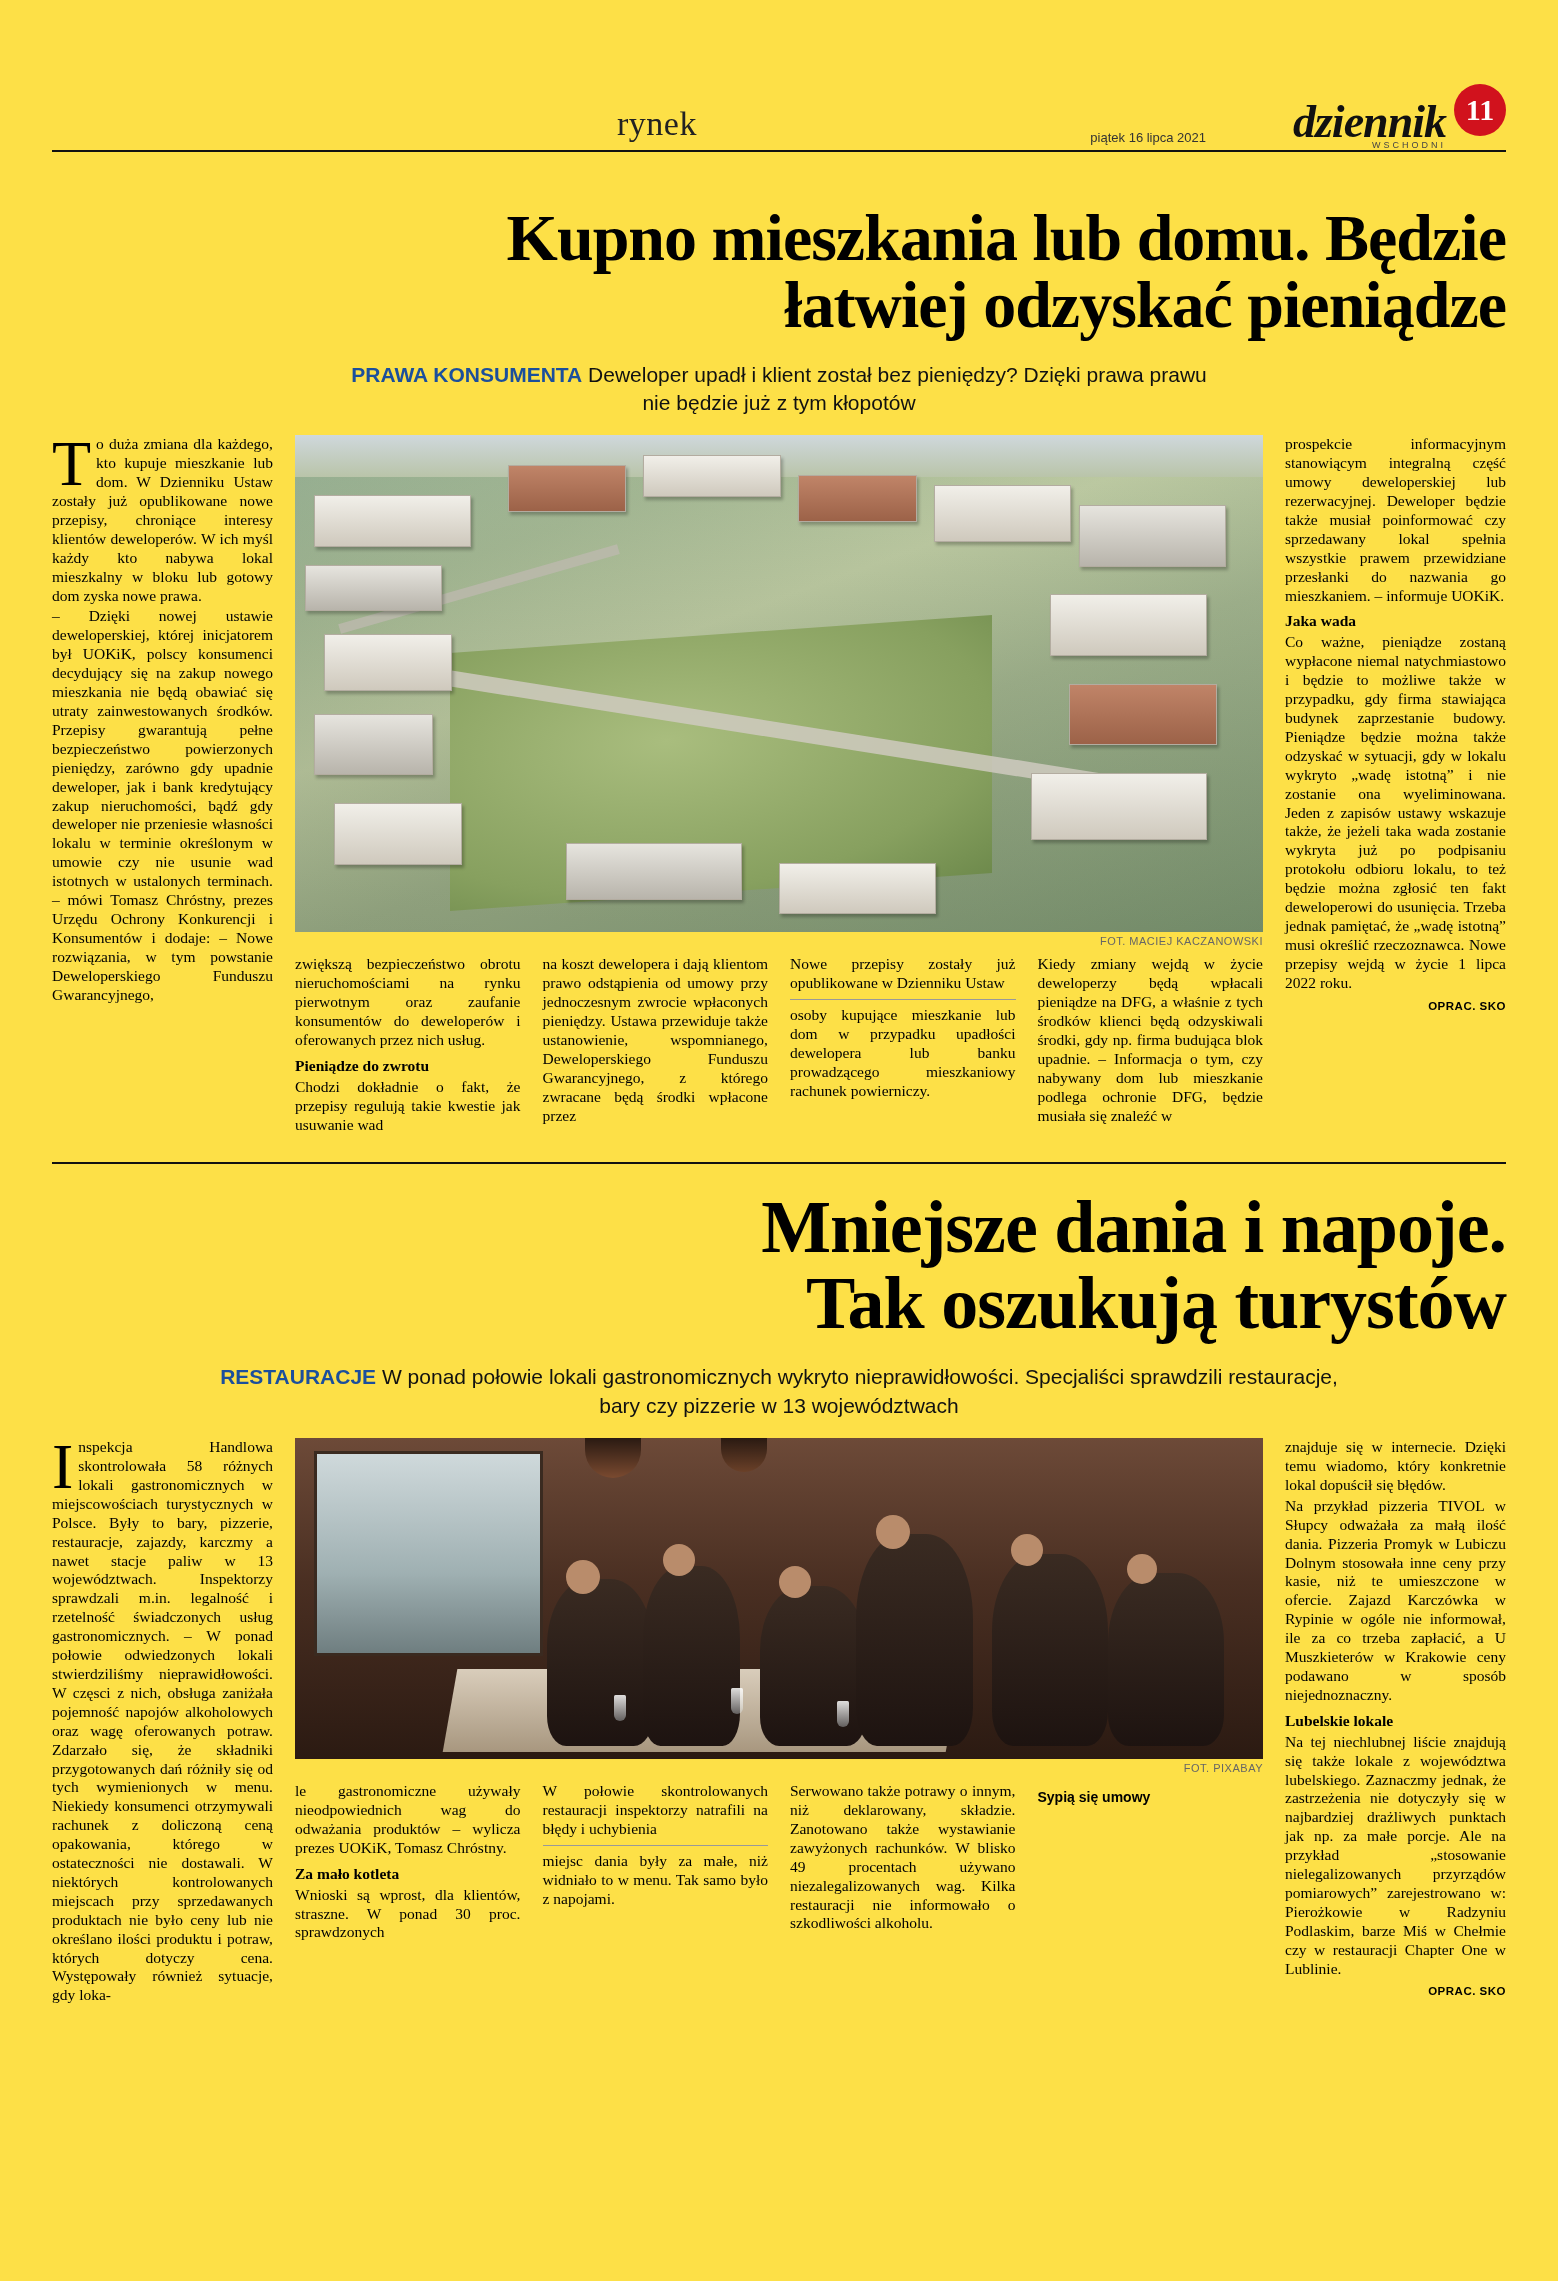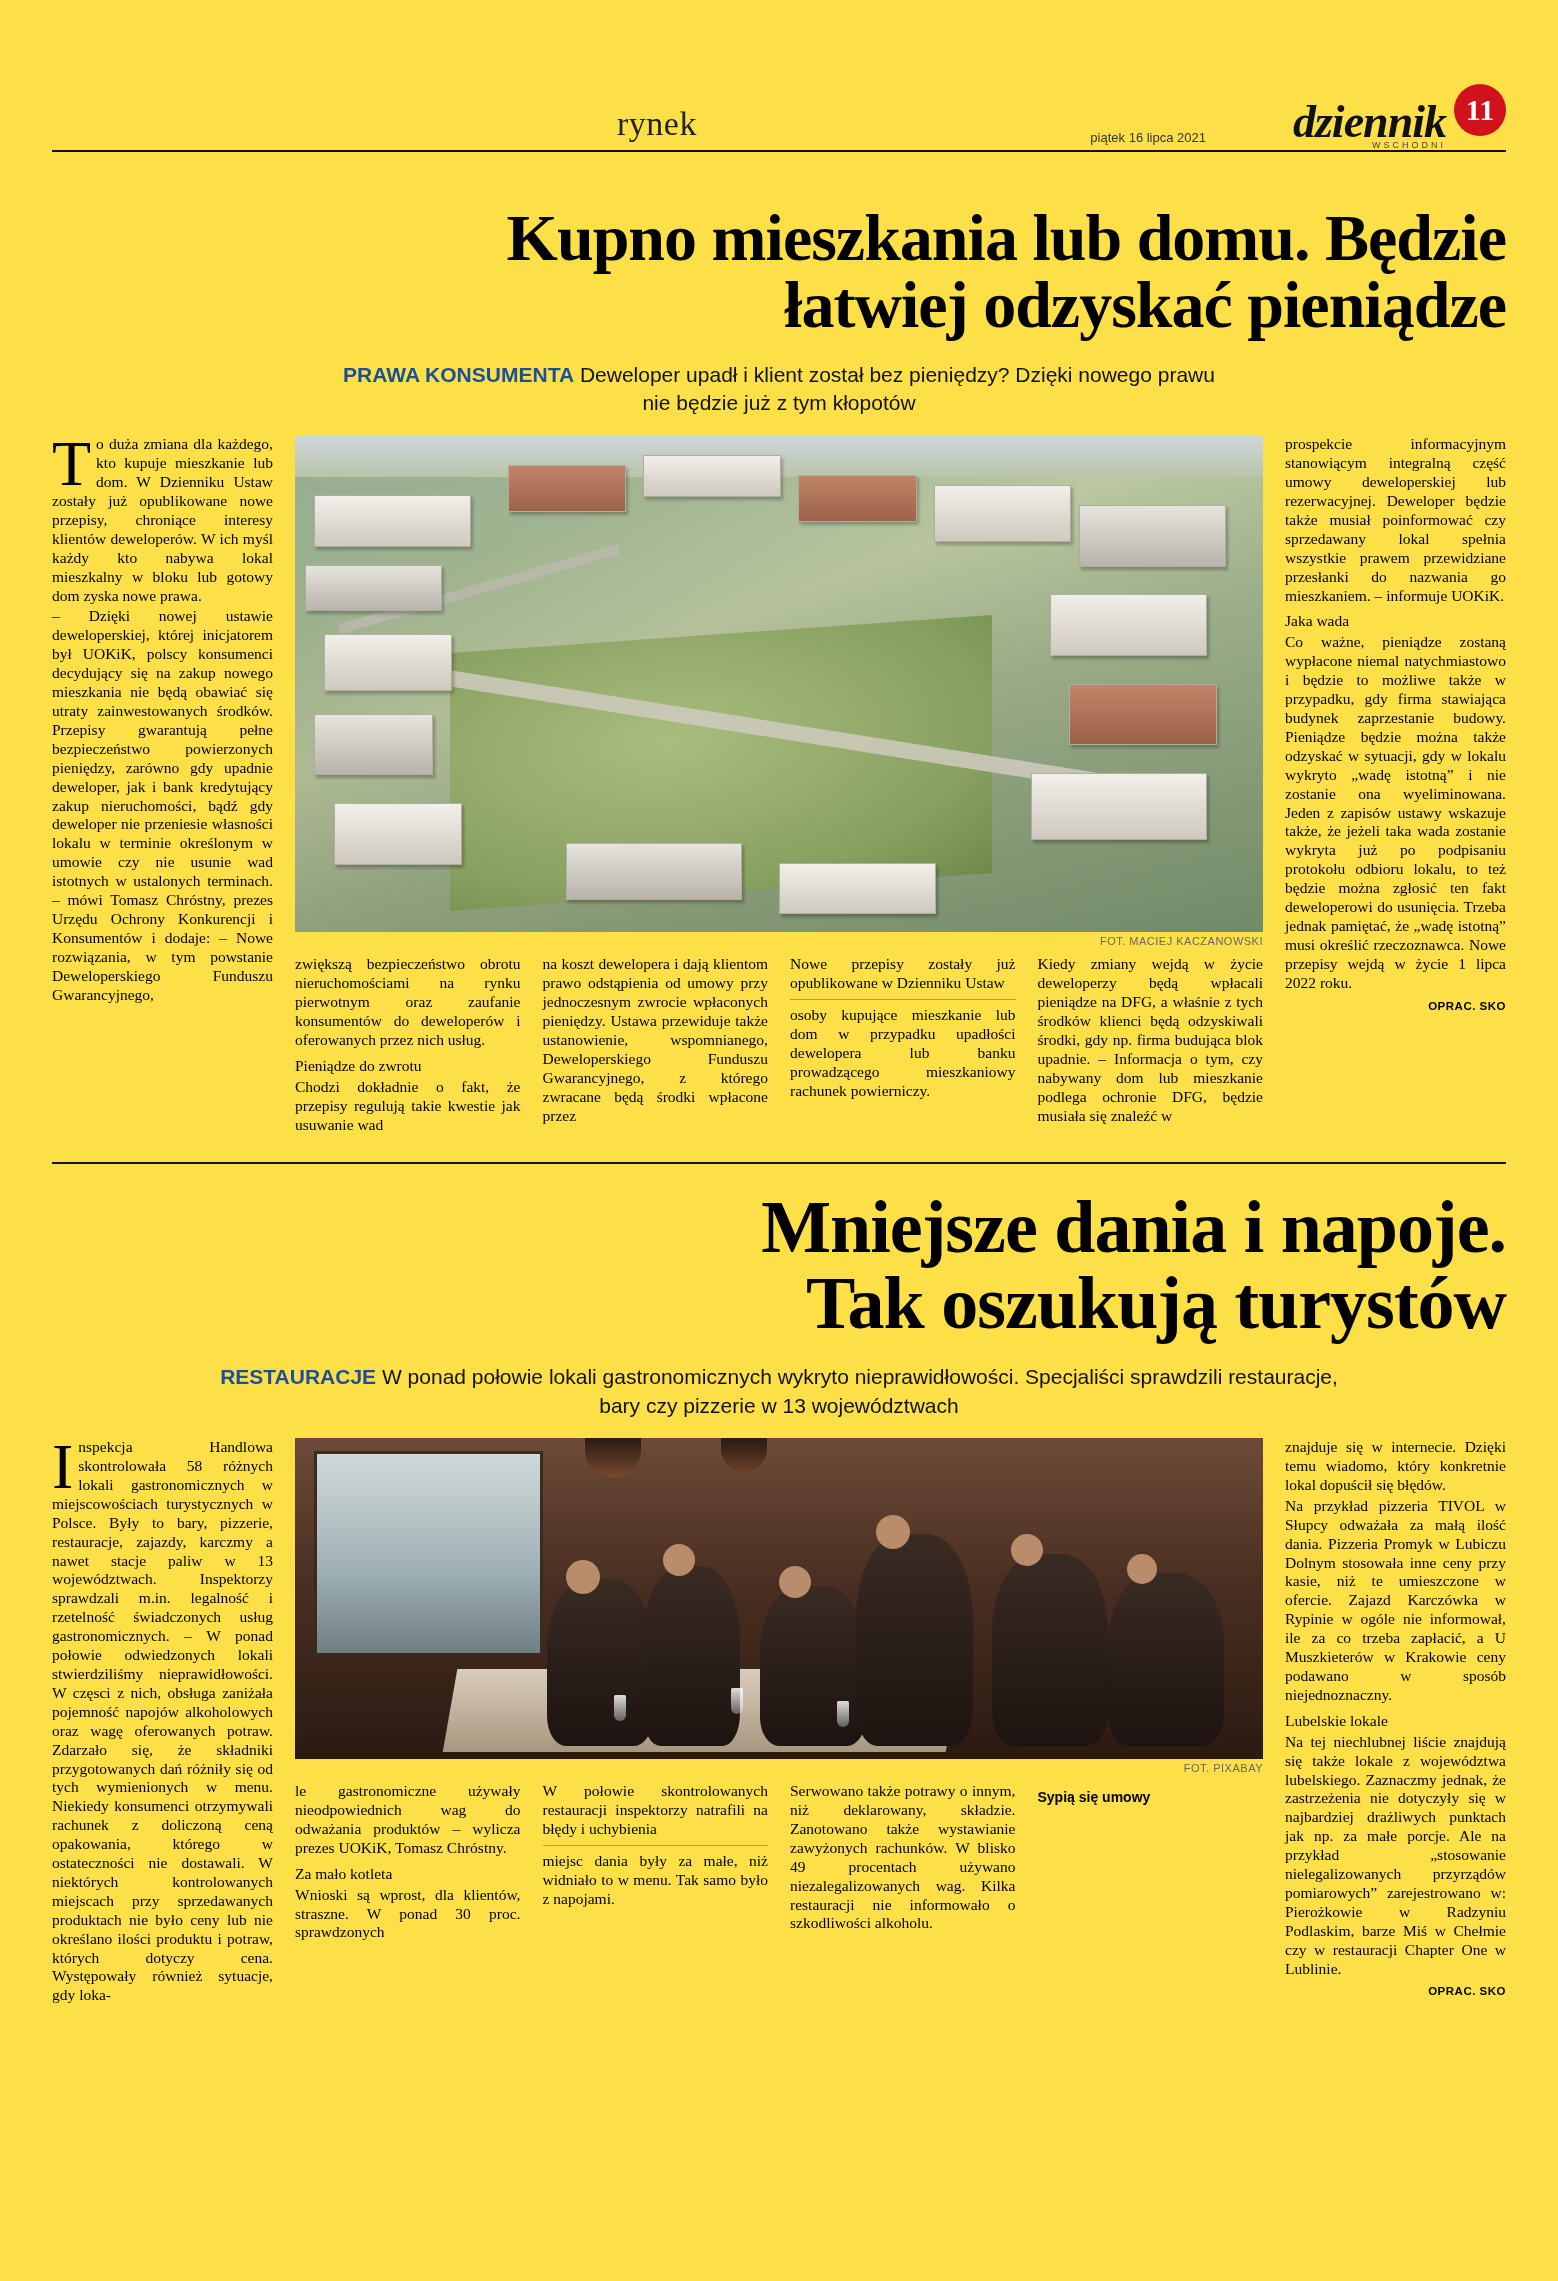--- a/index.html
+++ b/index.html
@@ -170,21 +170,21 @@
   }
   .subcols {
     display: flex;
     gap: 22px;
     margin-top: 8px;
   }
   .subcol { width: 228px; }
 
   .subhead {
     font-family: "Liberation Serif", serif;
-    font-weight: normal;
+    font-weight: bold;
     font-size: 15.5px;
     margin: 7px 0 2px 0;
   }
   .sans-subhead {
     font-family: "Liberation Sans", sans-serif;
     font-weight: bold;
     font-size: 14px;
     margin: 7px 0 3px 0;
   }
   .byline {
@@ -310,21 +310,21 @@
   </div>
 
   <div style="height:108px"></div>
 
   <div>
     <div class="headline headline-1">
       <div>Kupno mieszkania lub domu. Będzie</div>
       <div>łatwiej odzyskać pieniądze</div>
     </div>
     <div class="deck">
-      <span class="kicker">PRAWA KONSUMENTA</span><span> Deweloper upadł i klient został bez pieniędzy? Dzięki nowego prawu</span>
+      <span class="kicker">PRAWA KONSUMENTA</span><span> Deweloper upadł i klient został bez pieniędzy? Dzięki prawa prawu</span>
       <div>nie będzie już z tym kłopotów</div>
     </div>
 
     <div class="article">
       <div class="cols">
 
         <div class="col c1">
           <p class="dropcap">To duża zmiana dla każdego, kto kupuje mieszkanie lub dom. W Dzienniku Ustaw zostały już opublikowane nowe przepisy, chroniące interesy klientów deweloperów. W ich myśl każdy kto nabywa lokal mieszkalny w bloku lub gotowy dom zyska nowe prawa.</p>
           <p>– Dzięki nowej ustawie deweloperskiej, której inicjatorem był UOKiK, polscy konsumenci decydujący się na zakup nowego mieszkania nie będą obawiać się utraty zainwestowanych środków. Przepisy gwarantują pełne bezpieczeństwo powierzonych pieniędzy, zarówno gdy upadnie deweloper, jak i bank kredytujący zakup nieruchomości, bądź gdy deweloper nie przeniesie własności lokalu w terminie określonym w umowie czy nie usunie wad istotnych w ustalonych terminach. – mówi Tomasz Chróstny, prezes Urzędu Ochrony Konkurencji i Konsumentów i dodaje: – Nowe rozwiązania, w tym powstanie Deweloperskiego Funduszu Gwarancyjnego,</p>
         </div>

